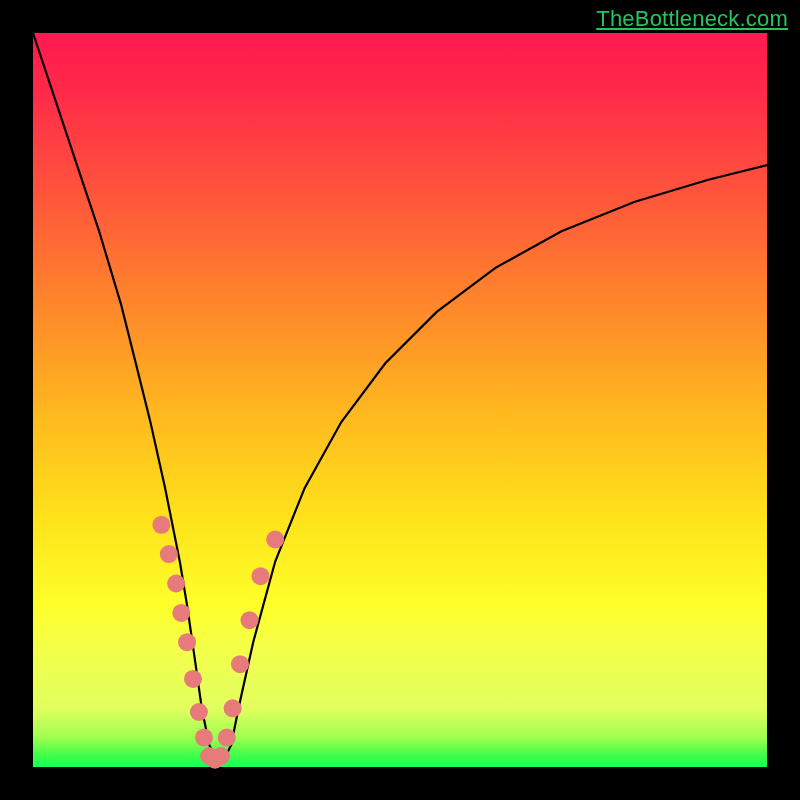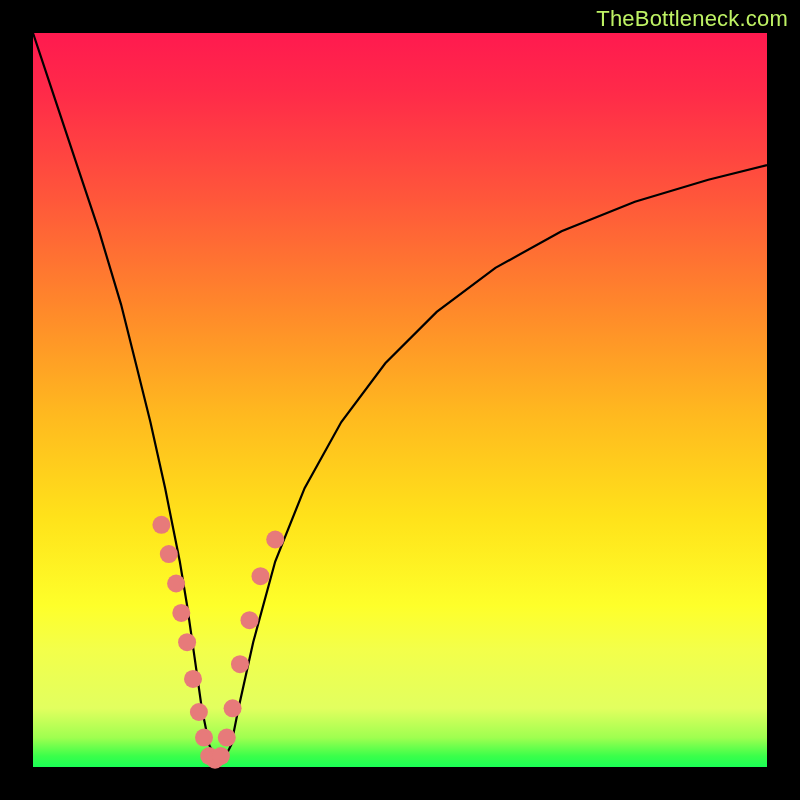--- a/index.html
+++ b/index.html
@@ -38,25 +38,26 @@
       #e2ff5f 92%,
       #9fff50 96%,
       #3bff4a 98.5%,
       #1aff55 100%
     );
   }
   .watermark {
     position: absolute;
     top: 6px;
     right: 12px;
-    color: #bef264;
+    color: #22c55e;
     font-size: 22px;
     font-weight: 500;
     letter-spacing: 0.2px;
     user-select: none;
+    text-decoration: underline;
   }
   svg.curve {
     position: absolute;
     left: 0;
     top: 0;
     width: 734px;
     height: 734px;
     overflow: visible;
   }
   .curve path {

